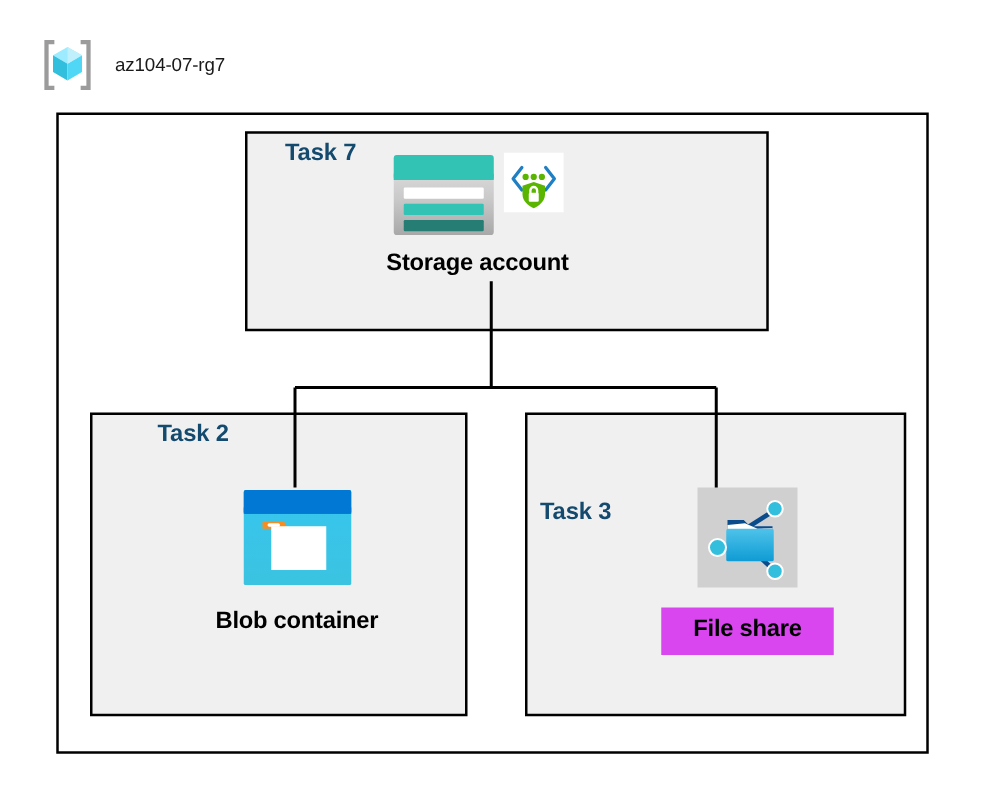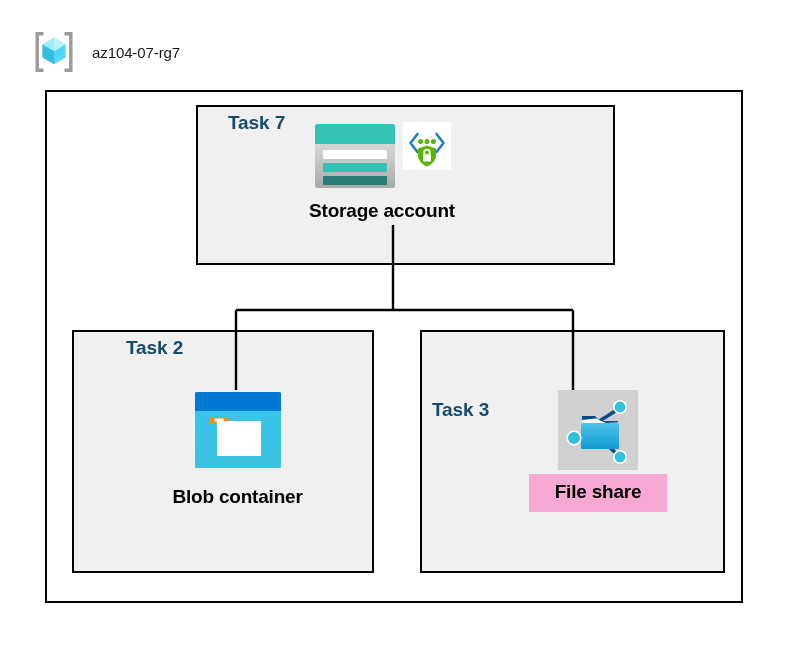--- a/index.html
+++ b/index.html
@@ -111,23 +111,23 @@
   #node-fileshare { left: 508px; top: 390px; width: 180px; }
   .fileshare-icon-bg {
     background: #d0d0d0;
     width: 80px;
     height: 80px;
     display: flex;
     align-items: center;
     justify-content: center;
   }
   .fileshare-label-bg {
-    background: #f9a8d4;
+    background: #d946ef;
     padding: 7px 26px 9px 26px;
-    margin-top: 4px;
+    margin-top: 16px;
   }
 
   
   .connector-svg {
     position: absolute;
     left: 0;
     top: 0;
     width: 788px;
     height: 647px;
     pointer-events: none;

